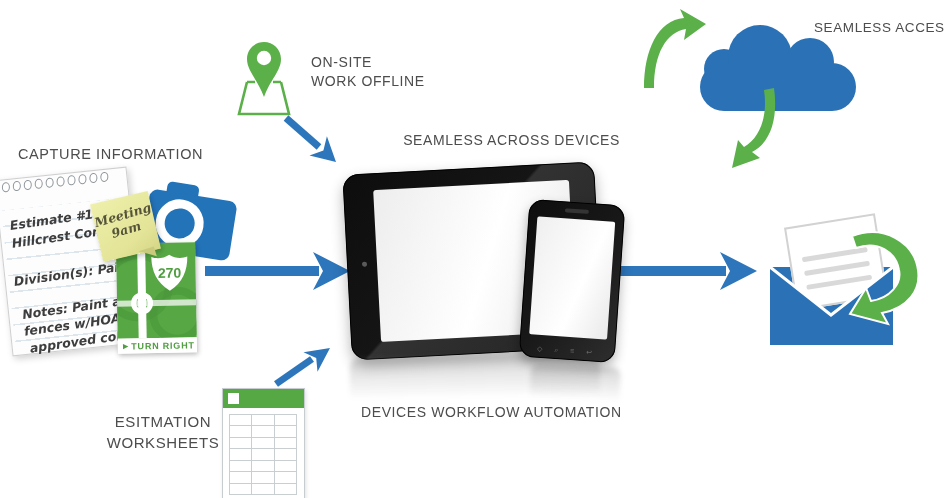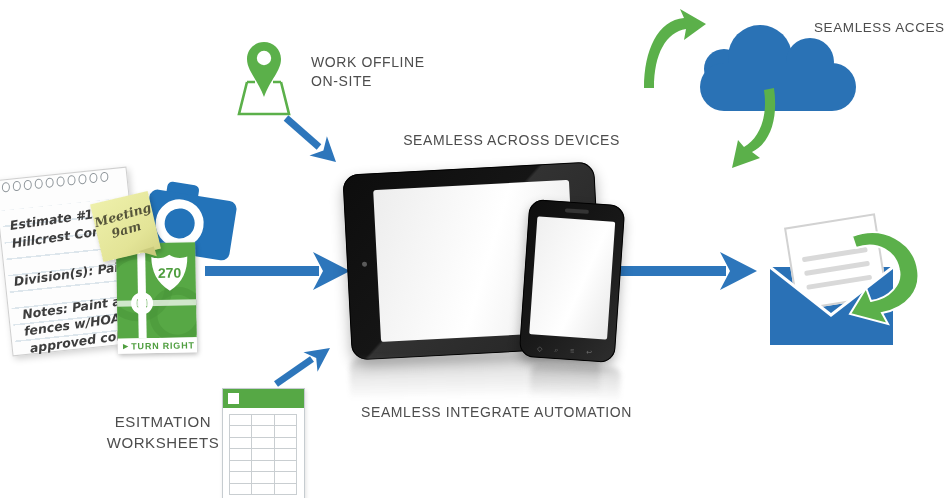--- a/index.html
+++ b/index.html
@@ -220,20 +220,21 @@
     background:#2a71b6; z-index:0;
   }
   #email-envelope-front { position:absolute; left:8px; top:47px; z-index:2; }
   #email-sync-arrow { position:absolute; left:66px; top:6px; z-index:3; }
 </style>
 </head>
 <body>
 
 <div id="canvas">
 
+  <div id="capture-title" class="abs label">CAPTURE INFORMATION</div>
 
   <div id="notepad" class="abs">
     <div class="coils">
       <span></span>
         <span></span>
         <span></span>
         <span></span>
         <span></span>
       <span></span>
         <span></span>
@@ -279,22 +280,22 @@
     </div>
   </div>
 
   <svg id="pin-map-icon" class="abs" width="60" height="78" viewBox="0 0 60 78">
     <path d="M13,42 L21,42 M39,42 L47,42 M13,42 L5,74 L55,74 L47,42" fill="none" stroke="#5bb04a" stroke-width="2.6"></path>
     <path d="M30,2 C39,2 47,9 47,19 C47,31 36,40 30,57 C24,40 13,31 13,19 C13,9 21,2 30,2 Z" fill="#5bb04a"></path>
     <circle cx="30" cy="18" r="7.2" fill="#ffffff"></circle>
   </svg>
 
   <div id="offline-label" class="abs label">
+    <div>ON-SITE</div>
     <div>WORK OFFLINE</div>
-    <div>ON-SITE</div>
   </div>
 
   <svg id="arrow-pin" class="abs blue-arrow" width="60" height="54" viewBox="0 0 60 54">
     <line x1="4" y1="4" x2="37" y2="33" stroke="#2d76bb" stroke-width="7"></line>
     <polygon points="54,48 27.5,41.5 41.4,36.6 44.9,22.3" fill="#2d76bb"></polygon>
   </svg>
 
   <svg id="arrow-main-left" class="abs blue-arrow" width="145" height="44" viewBox="0 0 145 44">
     <rect x="0" y="17" width="114" height="10" fill="#2d76bb"></rect>
     <polygon points="108,3 145,22 108,41 118,22" fill="#2d76bb"></polygon>
@@ -314,21 +315,21 @@
     </div>
     <div id="tablet-reflection" class="reflection"></div>
     <div id="phone-body">
       <div id="phone-speaker"></div>
       <div id="phone-screen"></div>
       <div id="phone-nav-row">◇ ⌕ ≡ ↩</div>
     </div>
     <div id="phone-reflection" class="reflection"></div>
   </div>
 
-  <div id="workflow-label" class="abs label">SEAMLESS INTEGRATE AUTOMATION</div>
+  <div id="workflow-label" class="abs label">DEVICES WORKFLOW AUTOMATION</div>
 
   <div id="worksheets-label" class="abs label">
     <div>ESITMATION</div>
     <div>WORKSHEETS</div>
   </div>
 
   <div id="spreadsheet-icon" class="abs">
     <div class="sheet-header">
       <div class="sheet-header-cell"></div>
     </div>

